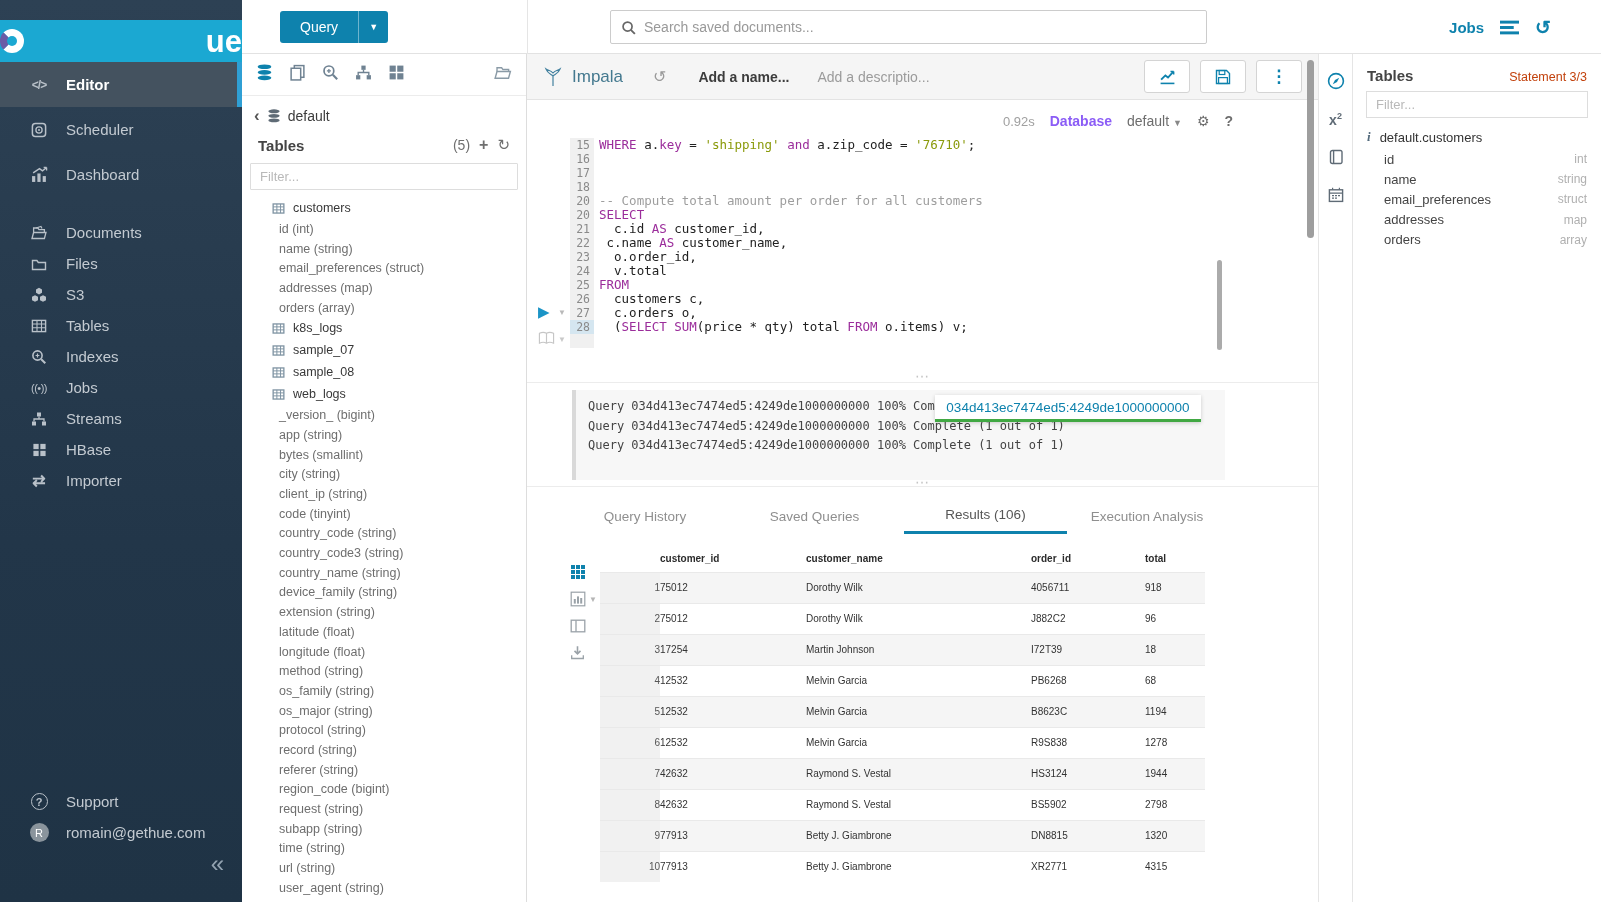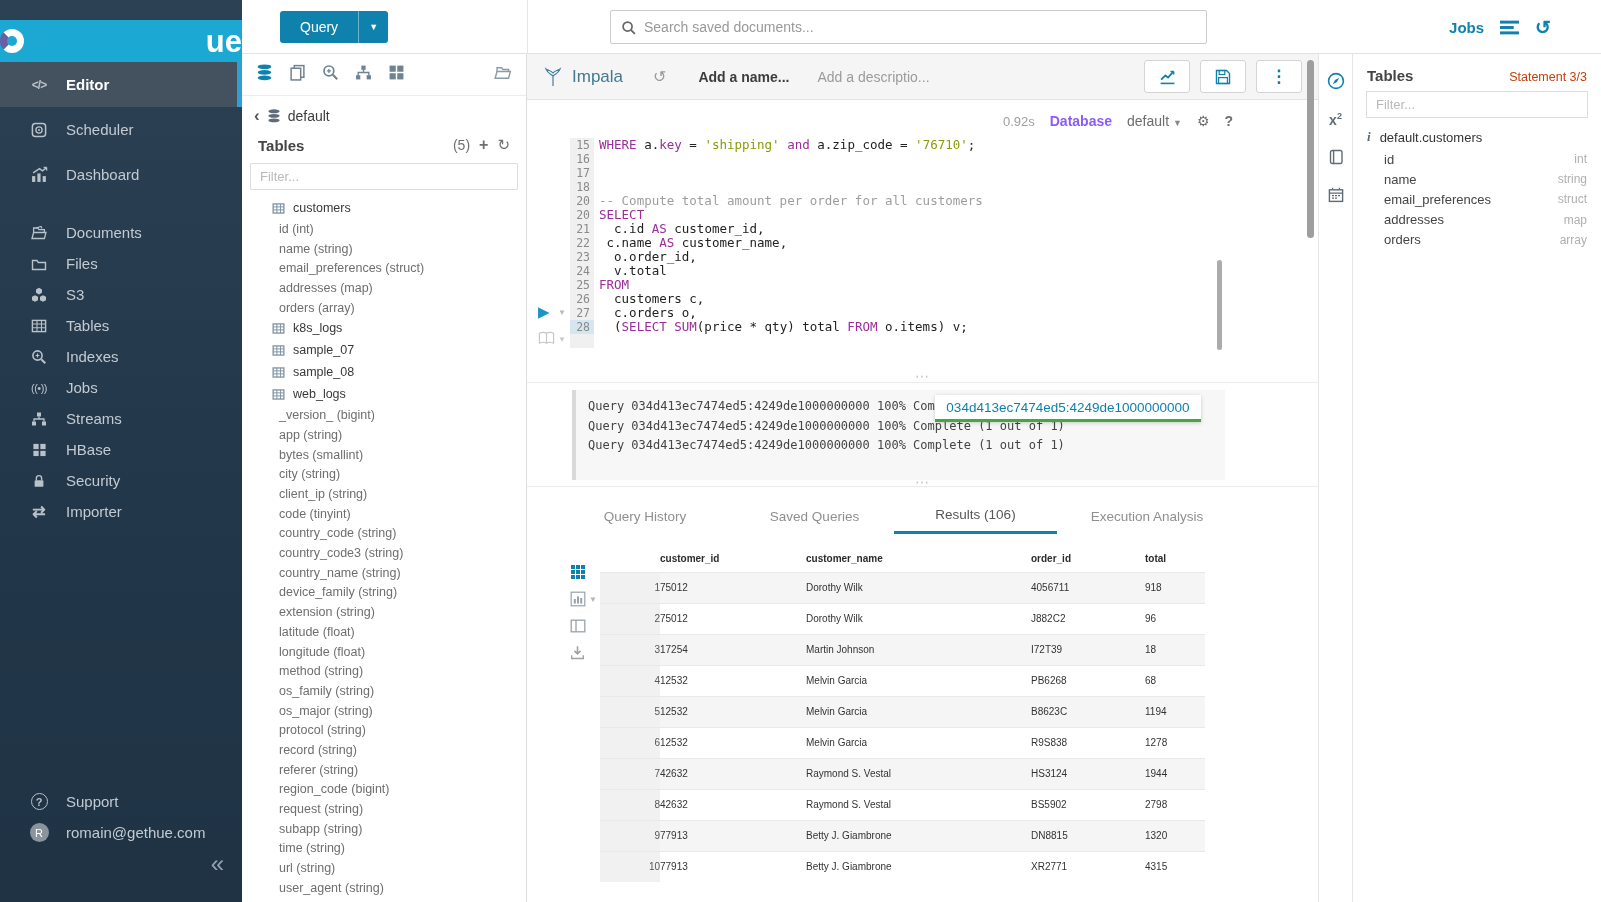--- a/index.html
+++ b/index.html
@@ -247,29 +247,20 @@
           <div class="nav-item">
             <span class="ni">
               <svg viewBox="0 0 16 16" width="15" height="15" fill="currentColor">
                 <rect x="1.5" y="2" width="5.6" height="5.6"></rect>
                 <rect x="8.9" y="2" width="5.6" height="5.6"></rect>
                 <rect x="1.5" y="9.4" width="5.6" height="5.6"></rect>
                 <rect x="8.9" y="9.4" width="5.6" height="5.6"></rect>
               </svg>
             </span>
             <span>HBase</span>
-          </div>
-          <div class="nav-item">
-            <span class="ni">
-              <svg viewBox="0 0 16 16" width="14" height="14">
-                <rect x="3" y="7" width="10" height="7.6" rx="1" fill="currentColor"></rect>
-                <path d="M5 7 V4.8 a3 3 0 0 1 6 0 V7" fill="none" stroke="currentColor" stroke-width="1.6"></path>
-              </svg>
-            </span>
-            <span>Security</span>
           </div>
           <div class="nav-item">
             <span class="ni">
               <span style="font-size:16px;font-weight:bold">⇄</span>
             </span>
             <span>Importer</span>
           </div>
         </div>
       </nav>
     <div class="sb-footer">
@@ -544,21 +535,21 @@
         <div class="log-line">Query 034d413ec7474ed5:4249de1000000000 100% Complete (1 out of 1)</div>
       </div>
     <div class="log-popover">034d413ec7474ed5:4249de1000000000</div>
 
     <div class="handle h2">⋯</div>
     <div class="sep s2"></div>
 
     <div class="tabs" id="result-tabs">
         <div class="tab" style="left: 58px; width: 120px;">Query History</div>
         <div class="tab" style="left: 225px; width: 125px;">Saved Queries</div>
-        <div class="tab active" style="left: 367px; width: 163px;">Results (106)</div>
+        <div class="tab active" style="left: 377px; width: 163px;">Results (106)</div>
         <div class="tab" style="left: 545px; width: 150px;">Execution Analysis</div>
       </div>
 
     <div class="rail" style="top:510px">
       <div class="rail-ico blue">
         <svg viewBox="0 0 16 16" width="16" height="16" fill="currentColor">
             <rect x="1" y="1" width="4" height="4"></rect>
             <rect x="6" y="1" width="4" height="4"></rect>
             <rect x="11" y="1" width="4" height="4"></rect>
             <rect x="1" y="6" width="4" height="4"></rect>

